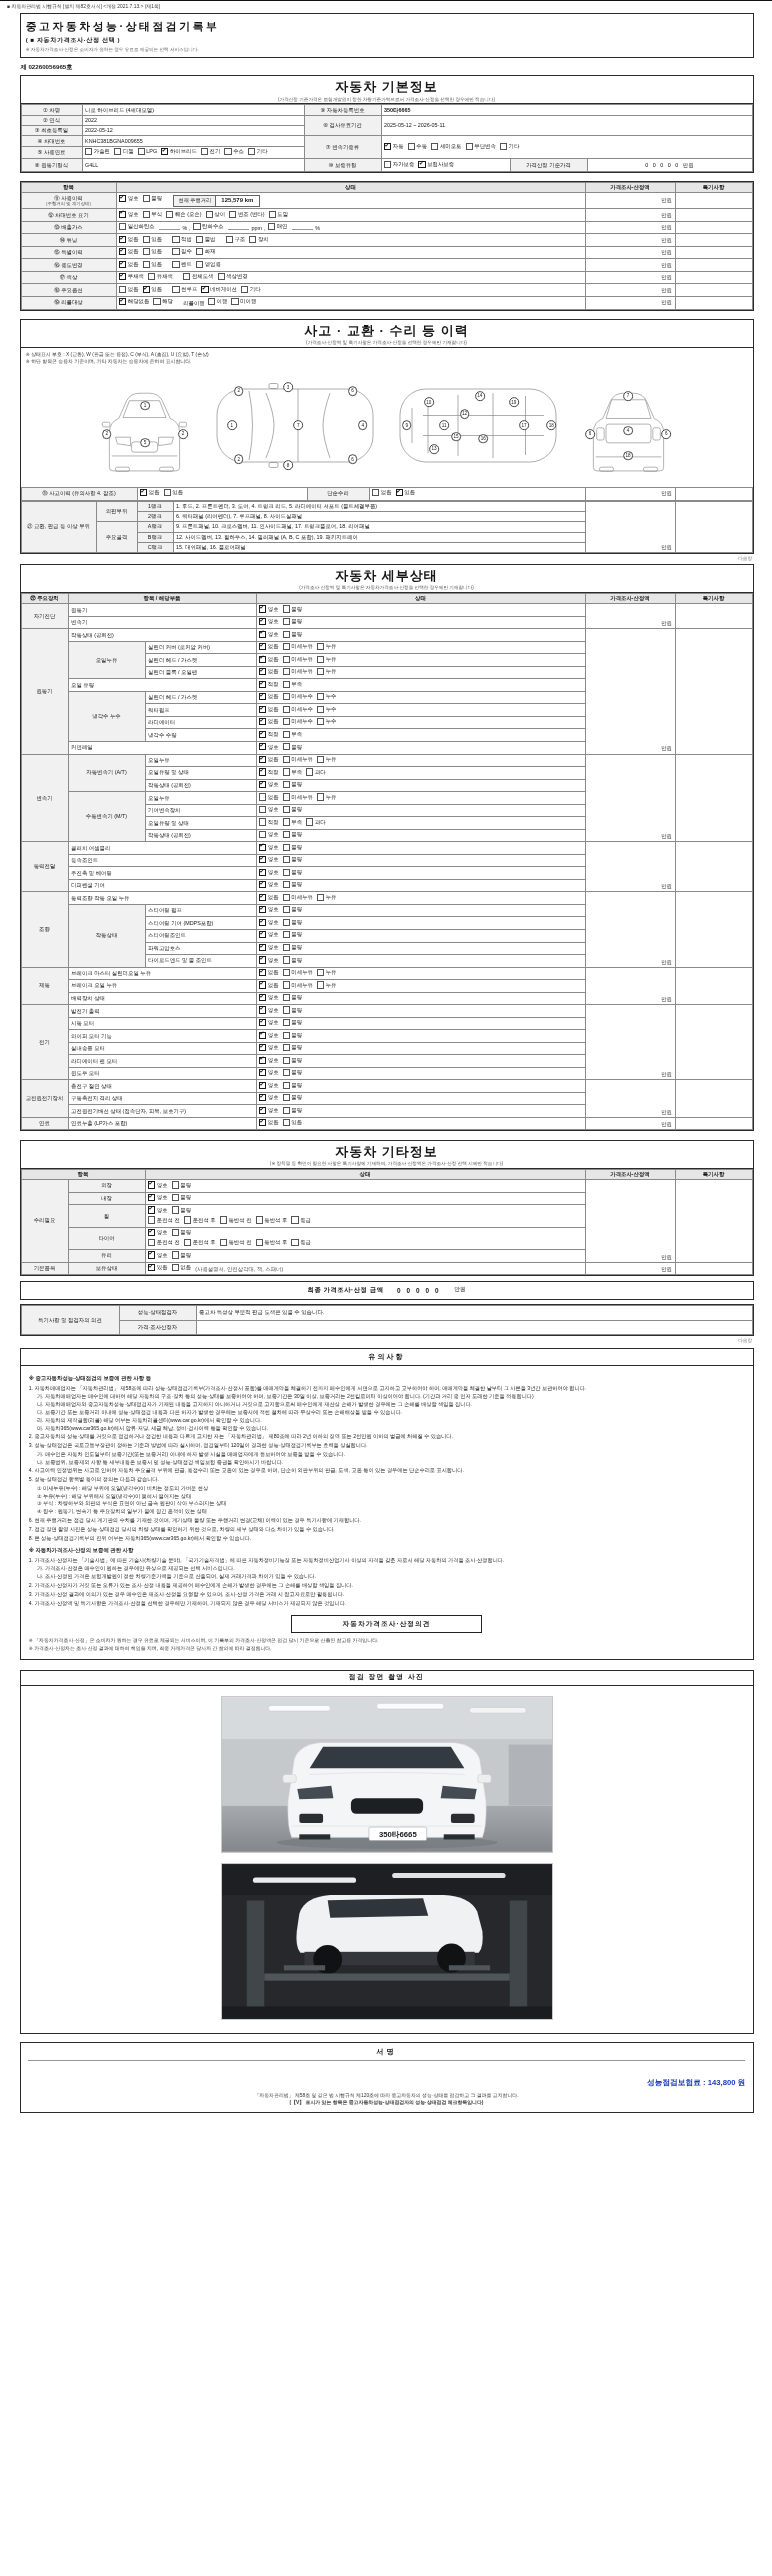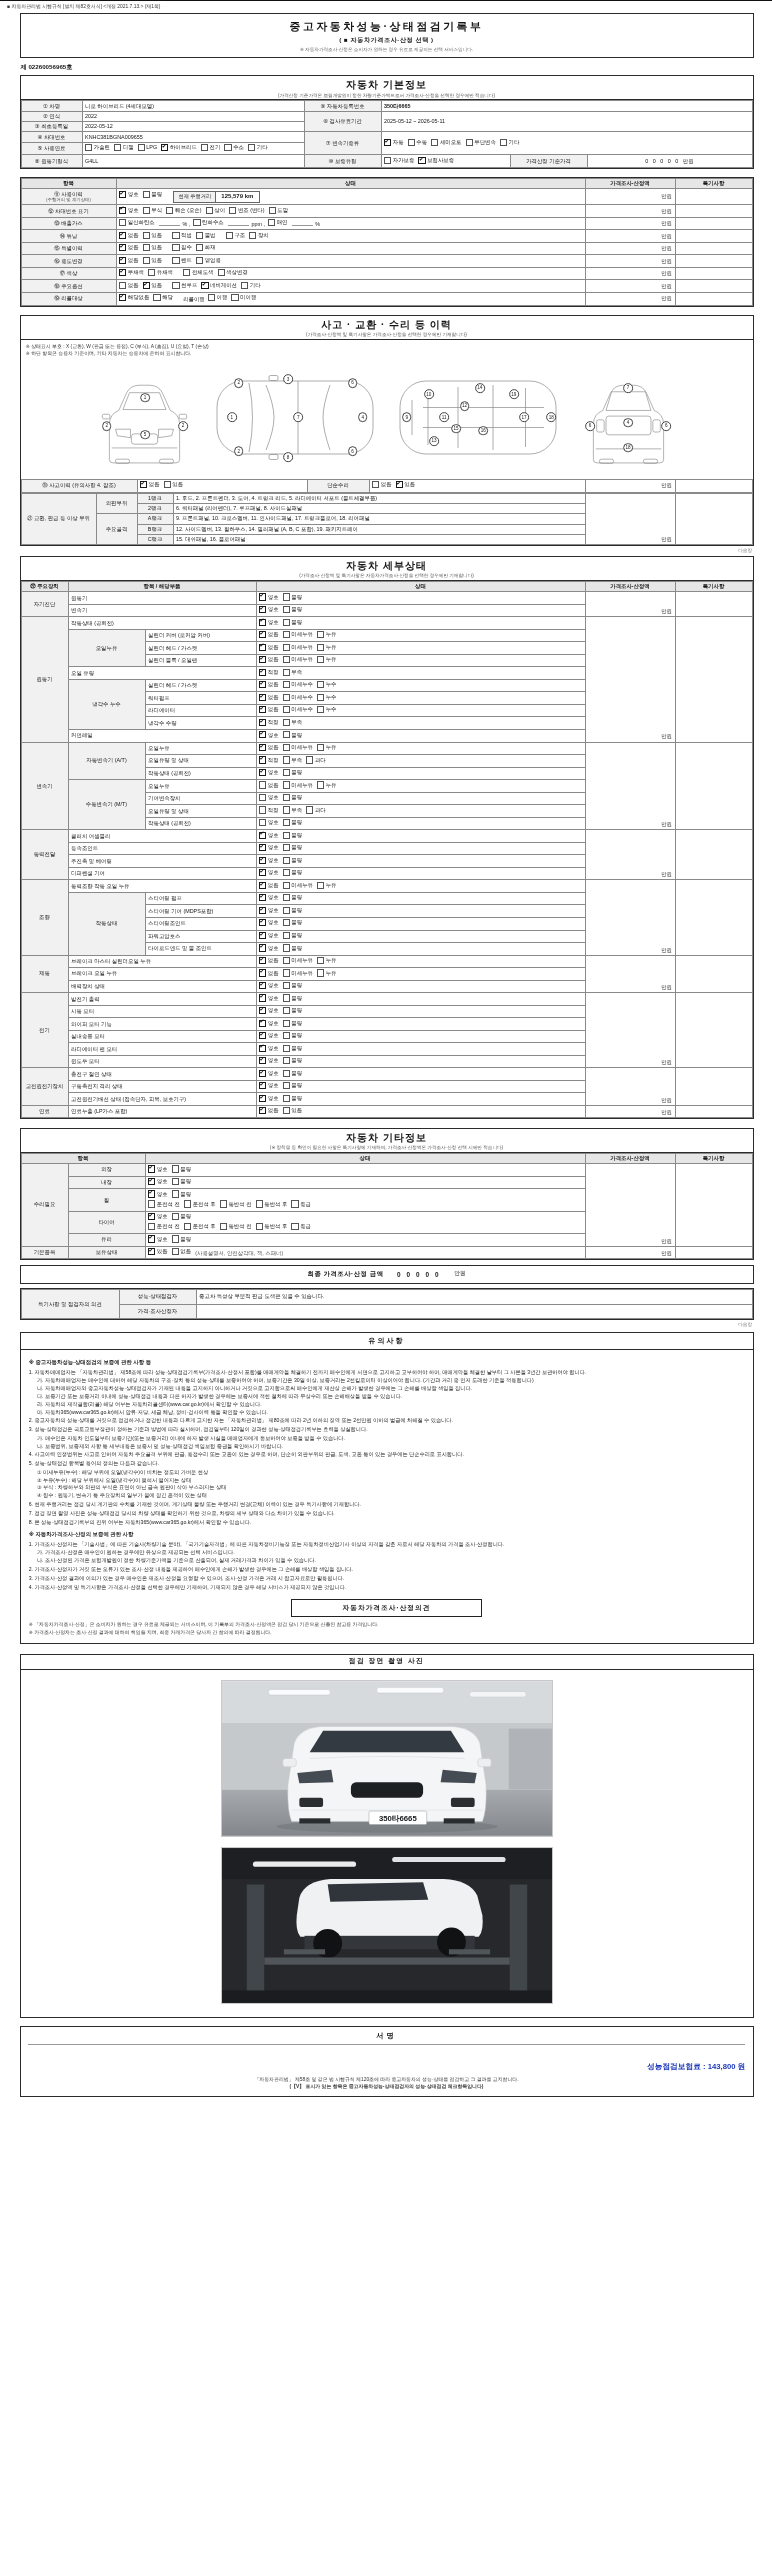--- a/index.html
+++ b/index.html
@@ -3,39 +3,39 @@
 <meta charset="utf-8">
 <style>
   html,body{margin:0;padding:0;}
   body{width:773px;height:2576px;overflow:hidden;background:#ffffff;
        font-family:"Liberation Sans","DejaVu Sans",sans-serif;color:#161616;}
   .topline{border-top:1px solid #111;font-size:4.9px;color:#333;padding:1.5px 7.2px 0.5px;}
   .doc{width:734px;margin:0 auto;}
   .box{border:0.8px solid #2b2b2b;background:#fff;}
   .section{margin-top:8.2px;}
   .sec-head{border-bottom:0.5px solid #2b2b2b;text-align:center;padding:2.1px 3.1px 1.5px;}
-  .sec-title{font-size:10px;font-weight:bold;letter-spacing:1px;}
+  .sec-title{font-size:13px;font-weight:bold;letter-spacing:1px;}
   .sec-note{font-size:4.6px;color:#555;margin-top:0.5px;}
   table.t{border-collapse:collapse;width:100%;}
   table.t td{border:0.5px solid #8a8a8a;font-size:5.4px;padding:1.3px 2.6px;vertical-align:middle;line-height:1.25;}
   td.lbl{background:#f1f1f1;text-align:center;}
   td.hdr{background:#e6e6e6;text-align:center;font-weight:bold;}
   td.price{text-align:right;color:#333;}
   td.notecell{background:#fff;}
   .sublabel{font-size:4.4px;color:#555;display:block;}
   .cb{display:inline-flex;align-items:center;margin-right:4.1px;white-space:nowrap;}
   .cbx{width:5.2px;height:5.2px;border:0.6px solid #555;margin-right:1.5px;display:inline-block;position:relative;background:#fff;flex:none;}
   .cb.on .cbx{border-color:#1a1a1a;}
   .cb.on .cbx:after{content:"✔";position:absolute;left:-0.5px;top:-2.1px;font-size:5.7px;color:#111;}
   .seg-t{margin-right:3.1px;}
   .blank{display:inline-block;width:21.6px;border-bottom:0.5px solid #999;height:5.2px;margin:0 2.1px 0 0;}
   .vbox{display:inline-flex;border:0.5px solid #666;align-items:stretch;vertical-align:middle;}
   .vbox .vb-l{padding:1px 4.1px;background:#f1f1f1;border-right:0.5px solid #666;font-size:5.2px;}
   .vbox .vb-v{padding:1px 5.2px;font-weight:bold;font-size:6px;}
-  .header-box{padding:6.2px 5.2px 4.6px;text-align:center;}
+  .header-box{padding:6.2px 5.2px 4.6px;text-align:left;}
   .h-title{font-size:10.8px;font-weight:bold;letter-spacing:2.6px;}
   .h-sub{font-size:6.2px;font-weight:bold;margin-top:2.1px;letter-spacing:0.5px;}
   .h-note{font-size:4.6px;color:#666;margin-top:2.1px;}
   .doc-no{font-size:6.2px;font-weight:bold;margin:5.2px 0 0 1px;}
   .legend{font-size:4.9px;color:#333;padding:3.1px 5.2px 0;line-height:1.5;}
   .diagrams{display:flex;justify-content:center;align-items:center;gap:13.4px;padding:5.2px 4.1px 7.2px;}
   .dia{position:relative;}
   .dia svg{display:block;}
   .marks{position:absolute;inset:0;}
   .mark{position:absolute;width:7.7px;height:7.7px;border:0.5px solid #444;border-radius:50%;

